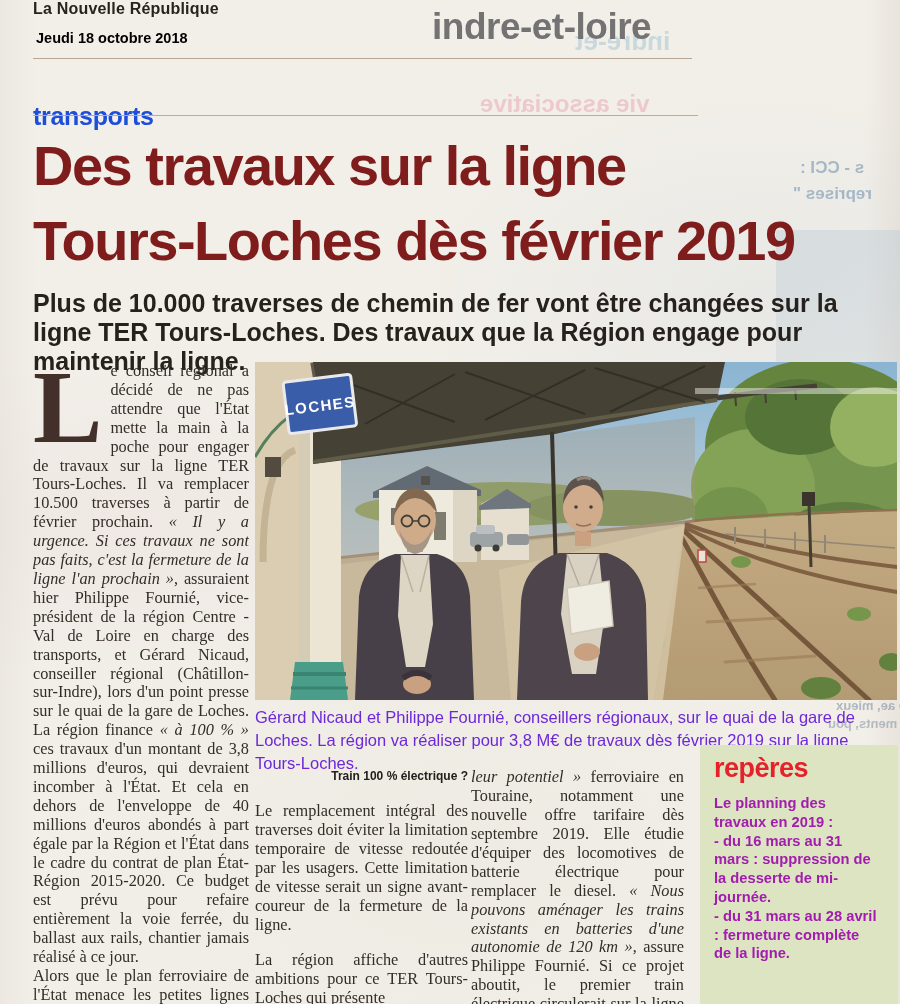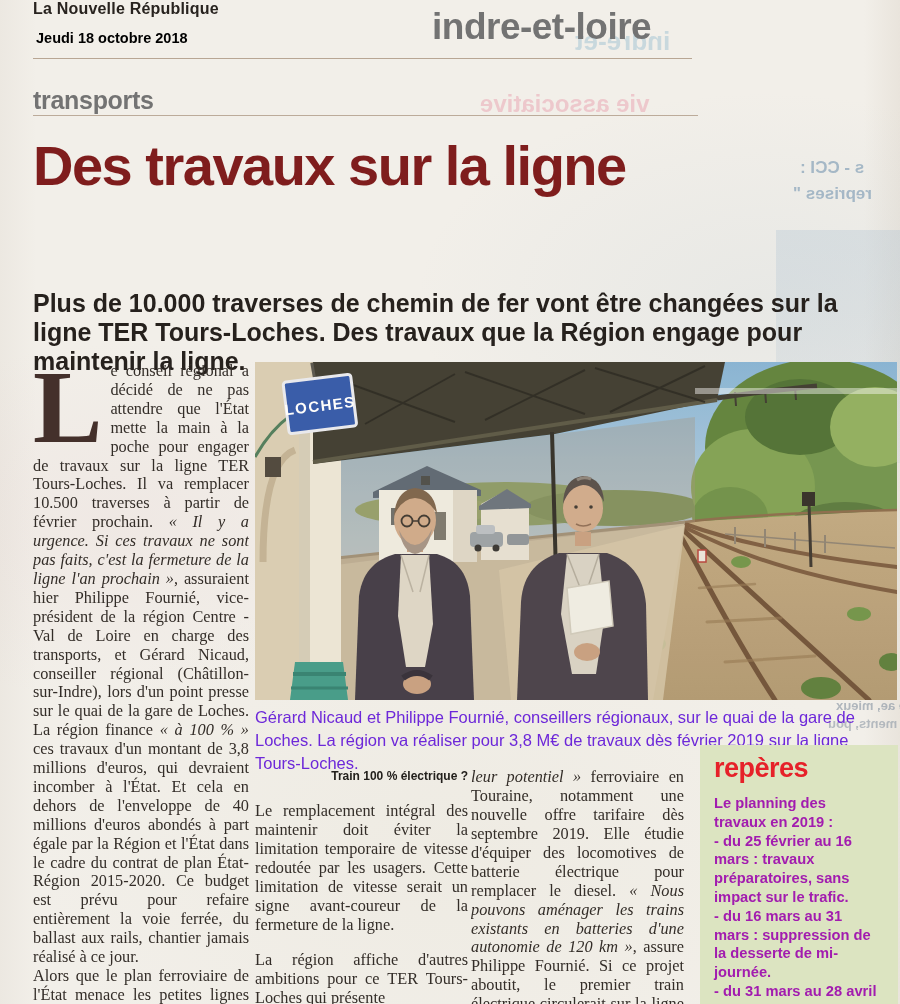--- a/index.html
+++ b/index.html
@@ -12,21 +12,21 @@
       linear-gradient(90deg,#ece8e1 0%, #f2efe9 4%, #f2efe9 96%, #e9e4dc 100%),
       #f1eee8;
     font-family:"Liberation Sans",sans-serif;color:#2c2824;
   }
   .abs{position:absolute;}
   
   .masthead{left:33px;top:0;font-size:16px;font-weight:bold;color:#28231f;letter-spacing:.2px;}
   .dateline{left:36px;top:30px;font-size:14.5px;font-weight:bold;color:#000000;}
   .toprule{left:33px;top:58px;width:659px;height:1px;background:#b8a694;}
   .section-title{left:432px;top:6px;font-size:37px;font-weight:bold;color:#737373;letter-spacing:-.5px;}
-  .rubric{left:33px;top:86px;font-size:25px;font-weight:bold;color:#737373;letter-spacing:-.3px;}
+  .rubric{left:33px;top:102px;font-size:25px;font-weight:bold;color:#1d4ed8;letter-spacing:-.3px;}
   .rubricrule{left:33px;top:115px;width:665px;height:1px;background:#bcab9a;}
   
   .headline{left:33px;top:128px;width:860px;font-size:56px;line-height:75px;font-weight:bold;
     color:#7f1d1d;letter-spacing:-1.5px;}
   .standfirst{left:33px;top:289px;width:868px;font-size:25px;line-height:29px;font-weight:bold;color:#26211d;}
   
   .serif{font-family:"Liberation Serif",serif;font-size:16.3px;line-height:18.9px;color:#332d28;
     text-align:justify;}
   .col-left{left:33px;top:362px;width:216px;height:642px;overflow:hidden;}
   .dropcap{float:left;font-family:"Liberation Serif",serif;font-size:104px;line-height:86px;
@@ -74,20 +74,21 @@
 
 <div class="abs masthead">La Nouvelle République</div>
 <div class="abs dateline">Jeudi 18 octobre 2018</div>
 <div class="abs section-title">indre-et-loire</div>
 <div class="abs toprule"></div>
 <div class="abs rubric">transports</div>
 <div class="abs rubricrule"></div>
 
 <div class="abs headline">
   <div>Des travaux sur la ligne</div>
+  <div>Tours-Loches dès février 2019</div>
 </div>
 <div class="abs standfirst">Plus de 10.000 traverses de chemin de fer vont être changées sur la ligne TER Tours-Loches. Des travaux que la Région engage pour maintenir la ligne.</div>
 
 <div class="abs serif col-left">
   <p><span class="dropcap">L</span><span>e conseil régional a décidé de ne pas attendre que l'État mette la main à la poche pour engager de travaux sur la ligne TER Tours-Loches. Il va remplacer 10.500 traverses à partir de février prochain. </span><span class="it">« Il y a urgence. Si ces travaux ne sont pas faits, c'est la fermeture de la ligne l'an prochain »</span><span>, assuraient hier Philippe Fournié, vice-président de la région Centre - Val de Loire en charge des transports, et Gérard Nicaud, conseiller régional (Châtillon-sur-Indre), lors d'un point presse sur le quai de la gare de Loches. La région finance </span><span class="it">« à 100 % »</span><span> ces travaux d'un montant de 3,8 millions d'euros, qui devraient incomber à l'État. Et cela en dehors de l'enveloppe de 40 millions d'euros abondés à part égale par la Région et l'État dans le cadre du contrat de plan État-Région 2015-2020. Ce budget est prévu pour refaire entièrement la voie ferrée, du ballast aux rails, chantier jamais réalisé à ce jour.</span></p>
   <p><span>Alors que le plan ferroviaire de l'État menace les petites lignes TER comme celle-ci, les deux élus sont fortement convaincus de l'utilité du TER Tours-Loches, d'autant plus que </span></p>
 </div>
 
 <svg class="abs photo" viewBox="0 0 642 338" preserveAspectRatio="none" aria-label="photo">
   <defs>
@@ -237,29 +238,28 @@
     <ellipse cx="332" cy="290" rx="13" ry="9" fill="#c79e7e"></ellipse>
   </g>
   <rect x="440" y="26" width="202" height="6" fill="#ffffff" opacity=".45"></rect>
   <rect x="0" y="0" width="642" height="338" fill="#e8dcc2" opacity=".06"></rect>
 </svg>
 
 <div class="abs caption">Gérard Nicaud et Philippe Fournié, conseillers régionaux, sur le quai de la gare de Loches. La région va réaliser pour 3,8 M€ de travaux dès février 2019 sur la ligne Tours-Loches.</div>
 
 <div class="abs serif lower-col c1">
   <p class="subhead">Train 100 % électrique ?</p>
-  <p>Le remplacement intégral des maintenir doit éviter la limitation temporaire de vitesse redoutée par les usagers. Cette limitation de vitesse serait un signe avant-coureur de la fermeture de la ligne.</p>
+  <p>Le remplacement intégral des traverses doit éviter la limitation temporaire de vitesse redoutée par les usagers. Cette limitation de vitesse serait un signe avant-coureur de la fermeture de la ligne.</p>
   <p><span>La région affiche d'autres ambitions pour ce TER Tours-Loches qui présente </span></p>
 </div>
 
 <div class="abs serif lower-col c2">
   <p><span class="it">leur potentiel »</span><span> ferroviaire en Touraine, notamment une nouvelle offre tarifaire dès septembre 2019. Elle étudie d'équiper des locomotives de batterie électrique pour remplacer le diesel. </span><span class="it">« Nous pouvons aménager les trains existants en batteries d'une autonomie de 120 km »</span><span>, assure Philippe Fournié. Si ce projet aboutit, le premier train électrique circulerait sur la ligne Tours-Loches.</span></p>
 
 </div>
 
 <div class="abs reperes">
   <h2>repères</h2>
   <p>Le planning des travaux en 2019 :</p>
-  <p>- du 25 février au 16 mars : travaux préparatoires, sans impact sur le trafic.</p>
   <p>- du 16 mars au 31 mars : suppression de la desserte de mi-journée.</p>
   <p>- du 31 mars au 28 avril : fermeture complète de la ligne.</p>
 
 </div>
 
 </body></html>

